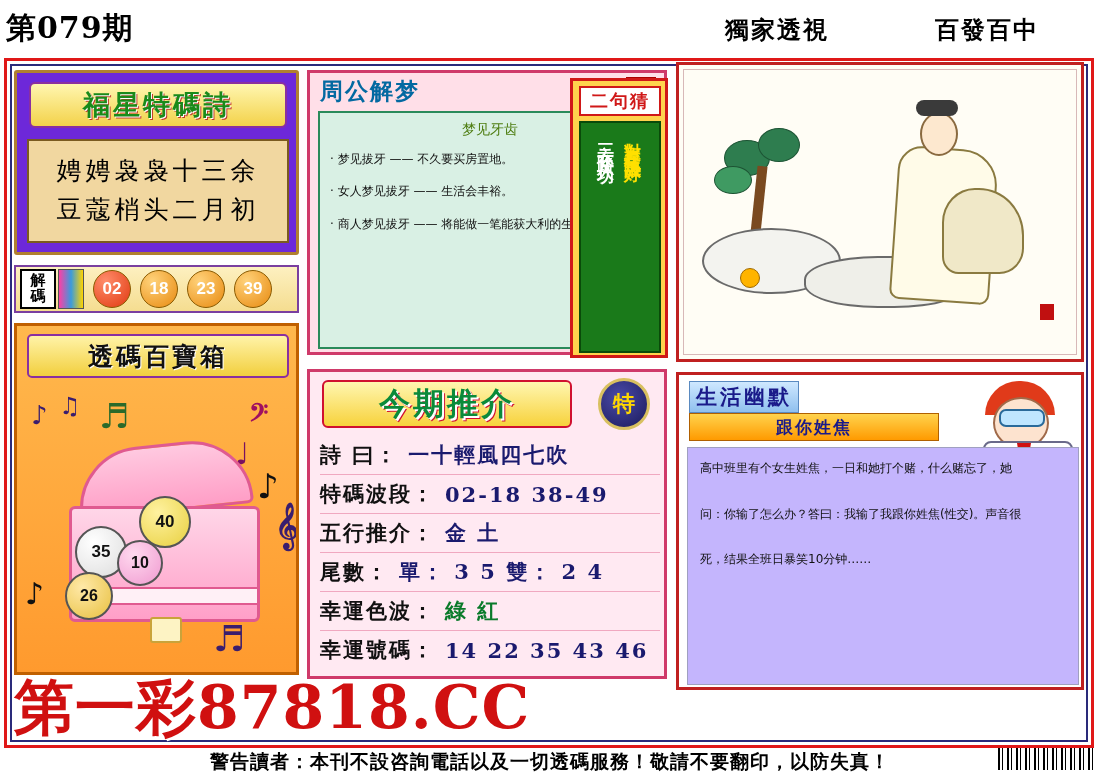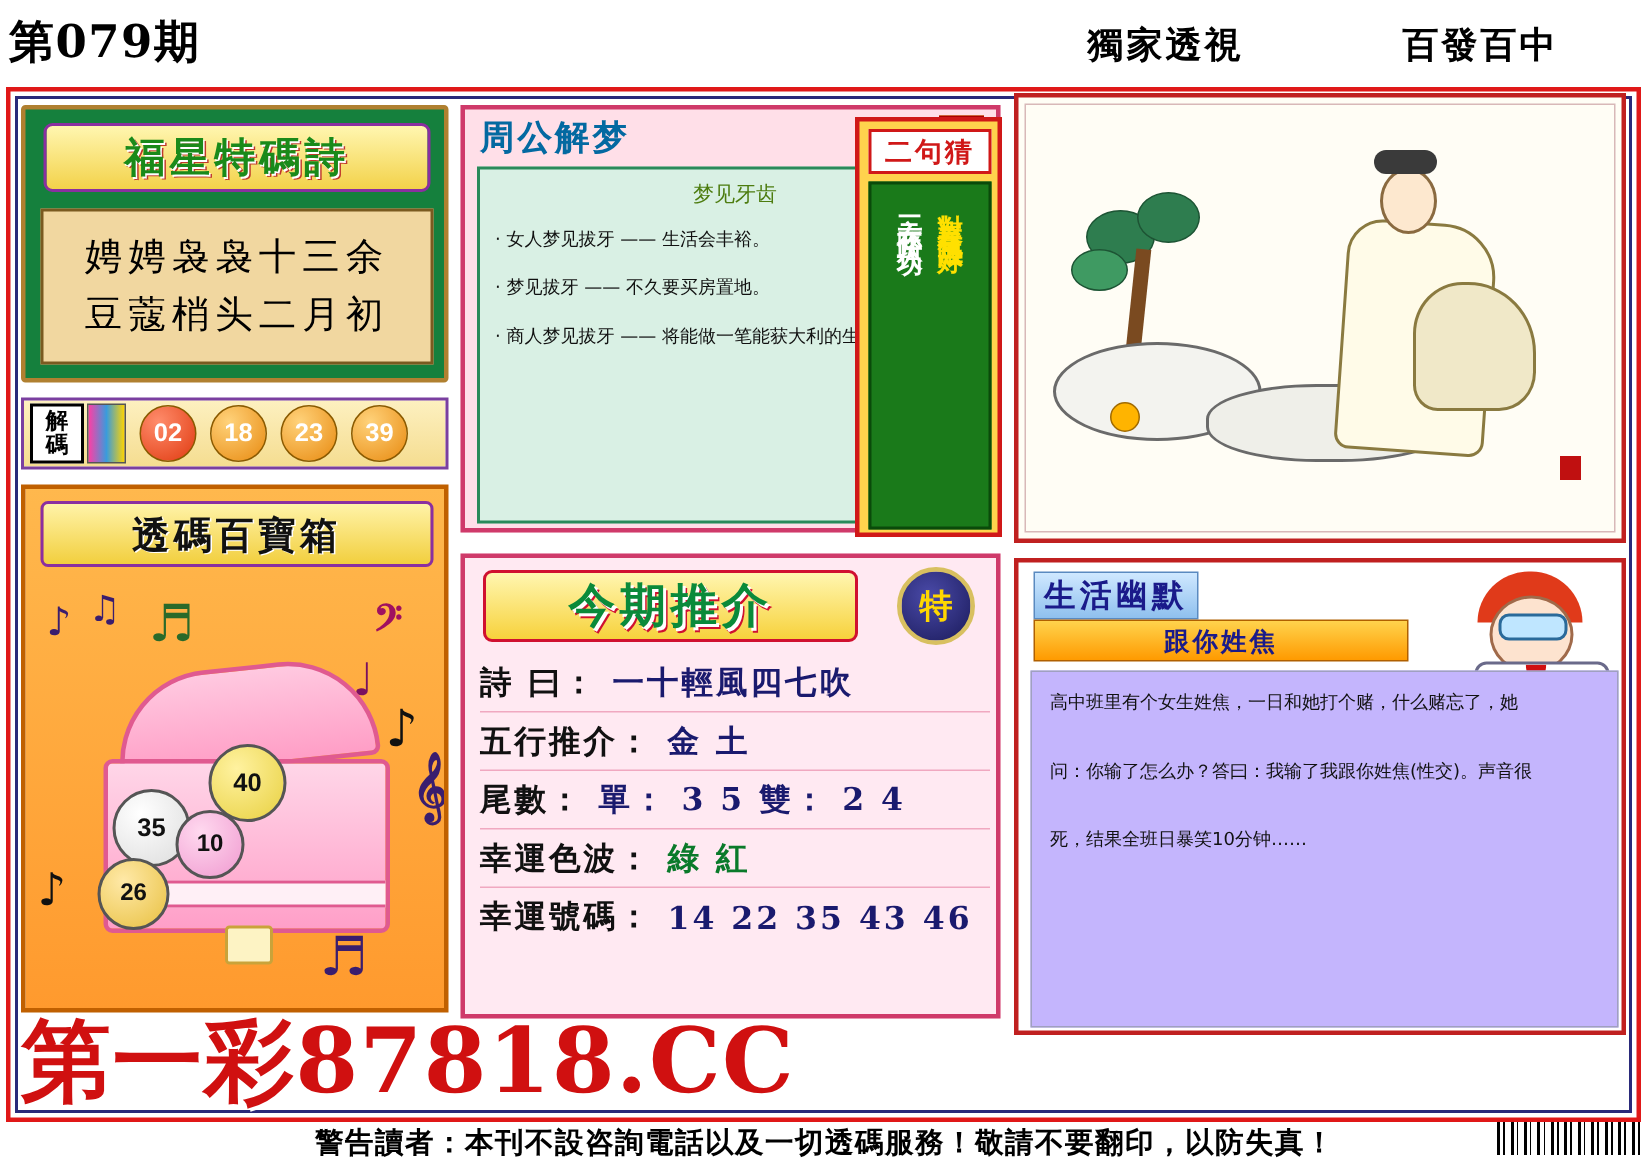--- a/index.html
+++ b/index.html
@@ -52,21 +52,21 @@
   }
   .frame-inner{
     position:absolute;inset:3px;border:2px solid #2a2a7a;box-sizing:border-box;
   }
 
   
   .left-col{position:absolute;left:14px;top:70px;width:285px;}
 
   .poem-box{
     position:relative;width:285px;height:185px;
-    background:#15803d;border:3px solid #b08030;box-sizing:border-box;
+    background:#6d28d9;border:3px solid #b08030;box-sizing:border-box;
     border-radius:3px;
   }
   .poem-title{
     position:absolute;left:12px;top:9px;width:258px;height:46px;
     background:linear-gradient(#fff6b0,#f3d24a);
     border:2px solid #8a2fa0;border-radius:6px;box-sizing:border-box;
     display:flex;align-items:center;justify-content:center;
   }
   .poem-title span{
     font-size:27px;font-weight:bold;color:#1a8a1a;letter-spacing:3px;
@@ -438,35 +438,39 @@
 
   <div class="mid-col">
 
     <div class="dream-box">
       <div class="dream-head">
         <div class="dh-title">周公解梦</div>
       </div>
       <div class="dream-stamp">夢</div>
       <div class="dream-body">
         <div class="dream-subtitle">梦见牙齿</div>
+        <div class="dream-item">· 梦见拔牙 —— 不久要买房置地。</div>
         <div class="dream-item">· 女人梦见拔牙 —— 生活会丰裕。</div>
-        <div class="dream-item">· 梦见拔牙 —— 不久要买房置地。</div>
         <div class="dream-item">· 商人梦见拔牙 —— 将能做一笔能获大利的生意。</div>
       </div>
     </div>
 
     <div class="tuijie-box">
       <div class="tj-title">
         <span>今期推介</span>
       </div>
       <div class="tj-seal">特</div>
       <div class="tj-list">
         <div class="tj-row">
           <div class="tj-label">詩 曰：</div>
           <div class="tj-val">一十輕風四七吹</div>
+        </div>
+        <div class="tj-row">
+          <div class="tj-label">特碼波段：</div>
+          <div class="tj-val">02-18 38-49</div>
         </div>
         <div class="tj-row">
           <div class="tj-label">五行推介：</div>
           <div class="tj-val">金 土</div>
         </div>
         <div class="tj-row">
           <div class="tj-label">尾數：</div>
           <div class="tj-val">單： 3 5  雙： 2 4</div>
         </div>
         <div class="tj-row">

